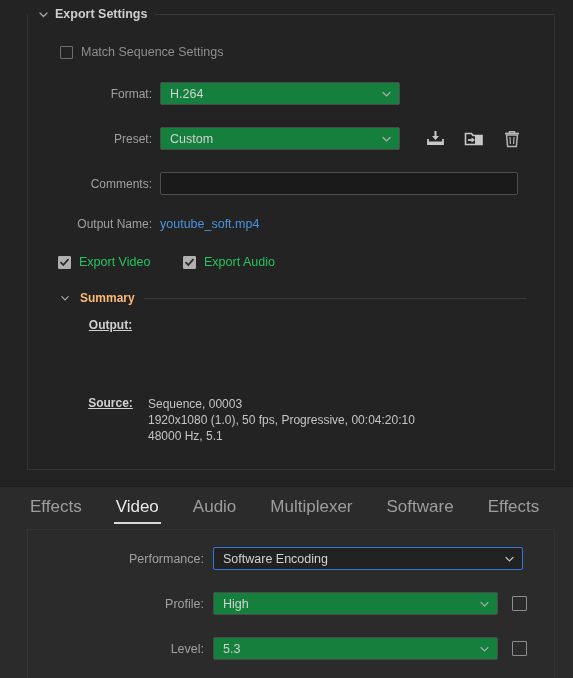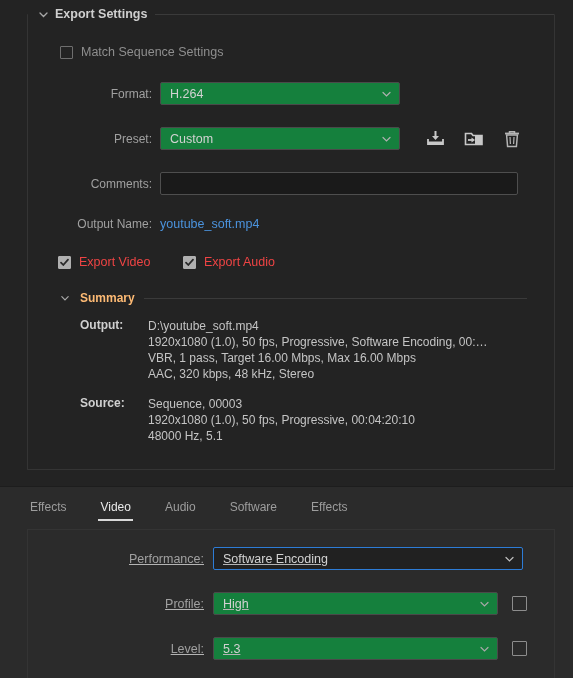--- a/index.html
+++ b/index.html
@@ -117,21 +117,21 @@
     flex: none;
     cursor: pointer;
   }
   .cbox.checked {
     background: #b0b0b0;
     border-color: #b0b0b0;
   }
   .cbox.dim { border-color: #6e6e6e; }
   .cb-label {
     margin-left: 8px;
-    color: #ef4444;
+    color: #22c55e;
     font-size: 12.5px;
     white-space: nowrap;
   }
   .cb-label.dim { color: #8e8e8e; }
 
   .plain-cbox {
     width: 15px; height: 15px;
     border: 1px solid #8d8d8d;
     border-radius: 1px;
     background: transparent;
@@ -178,26 +178,27 @@
     color: #fdba74;
     font-weight: bold;
     font-size: 12px;
     padding: 0 9px 0 2px;
     white-space: nowrap;
   }
 
   .sum-block { position: absolute; display: flex; }
   .sum-key {
     width: 68px;
-    text-align: left;
+    text-align: center;
     color: #d0d0d0;
     font-weight: bold;
     font-size: 12px;
     padding-right: 7px;
     flex: none;
+    text-decoration: underline;
   }
   .sum-vals { display: flex; flex-direction: column; }
   .sum-line {
     color: #c4c4c4;
     font-size: 12px;
     line-height: 16px;
     white-space: nowrap;
   }
 
   
@@ -213,21 +214,21 @@
     left: 0; top: 0;
     width: 573px; height: 42px;
     display: flex;
     align-items: center;
     padding-left: 16px;
     gap: 6px;
   }
   .tab {
     padding: 4px 14px 7px 14px;
     color: #9d9d9d;
-    font-size: 12px;
+    font-size: 17px;
     cursor: pointer;
     position: relative;
     white-space: nowrap;
   }
   .tab.active { color: #e8e8e8; }
   .tab.active::after {
     content: "";
     position: absolute;
     left: 12px; right: 12px; bottom: 0;
     height: 2px;
@@ -239,21 +240,20 @@
     left: 27px; top: 42px;
     width: 528px; height: 150px;
     border: 1px solid #343434;
     border-bottom: none;
   }
 
   .b-row {
     position: absolute;
     display: flex;
     align-items: center;
-    text-decoration: underline;
   }
   .b-lbl {
     width: 155px;
     text-align: right;
     color: #a0a0a0;
     font-size: 12.5px;
     padding-right: 9px;
     white-space: nowrap;
   }
 </style>
@@ -363,45 +363,40 @@
       <svg width="10" height="10" viewBox="0 0 11 11">
           <path d="M2 4 L5.5 7.5 L9 4" stroke="#a8a8a8" stroke-width="1.3" fill="none" stroke-linecap="round"></path>
         </svg>
     </span>
     <span class="summary-title">Summary</span>
     <span class="group-rule"></span>
   </div>
 
   <div class="sum-block" style="left:80px; top:318px;">
     <span class="sum-key">Output:</span>
-    <span class="sum-vals">
-      <span class="sum-line">D:\youtube_soft.mp4</span>
-      <span class="sum-line">1920x1080 (1.0), 50 fps, Progressive, Software Encoding, 00:…</span>
-      <span class="sum-line">VBR, 1 pass, Target 16.00 Mbps, Max 16.00 Mbps</span>
-      <span class="sum-line">AAC, 320 kbps, 48 kHz, Stereo</span>
-    </span>
   </div>
 
   <div class="sum-block" style="left:80px; top:396px;">
     <span class="sum-key">Source:</span>
     <span class="sum-vals">
       <span class="sum-line">Sequence, 00003</span>
       <span class="sum-line">1920x1080 (1.0), 50 fps, Progressive, 00:04:20:10</span>
       <span class="sum-line">48000 Hz, 5.1</span>
     </span>
   </div>
 
 </div>
 
 <div class="bottom-panel">
 
   <div class="tabbar">
     <span class="tab">Effects</span>
     <span class="tab active">Video</span>
     <span class="tab">Audio</span>
+    <span class="tab">Multiplexer</span>
     <span class="tab">Software</span>
     <span class="tab">Effects</span>
   </div>
 
   <div class="bottom-group"></div>
 
   <div class="b-row" style="left:58px; top:60px;">
     <span class="b-lbl">Performance:</span>
     <span class="dropdown focused" style="width:310px;">
       <span>Software Encoding</span>

